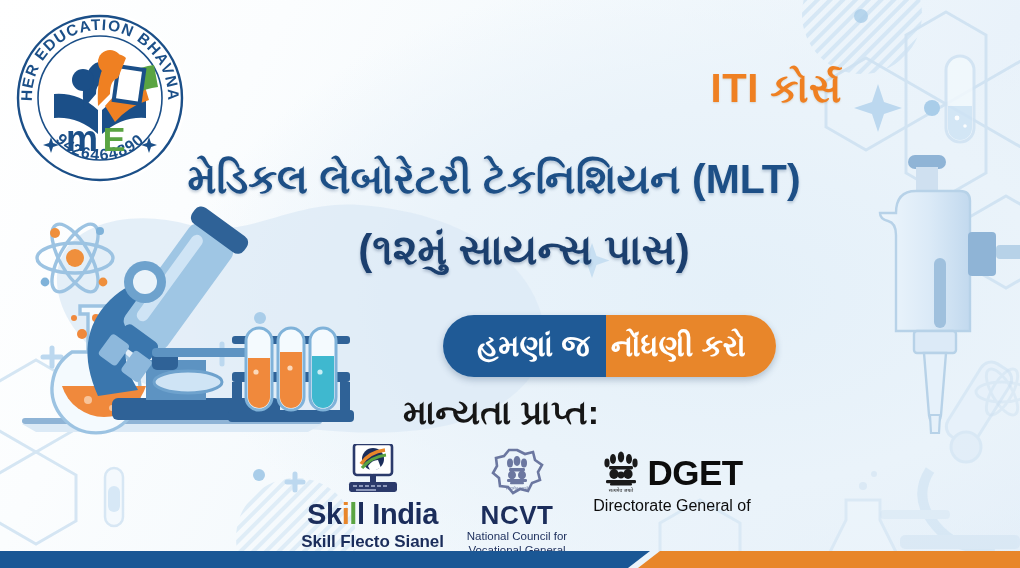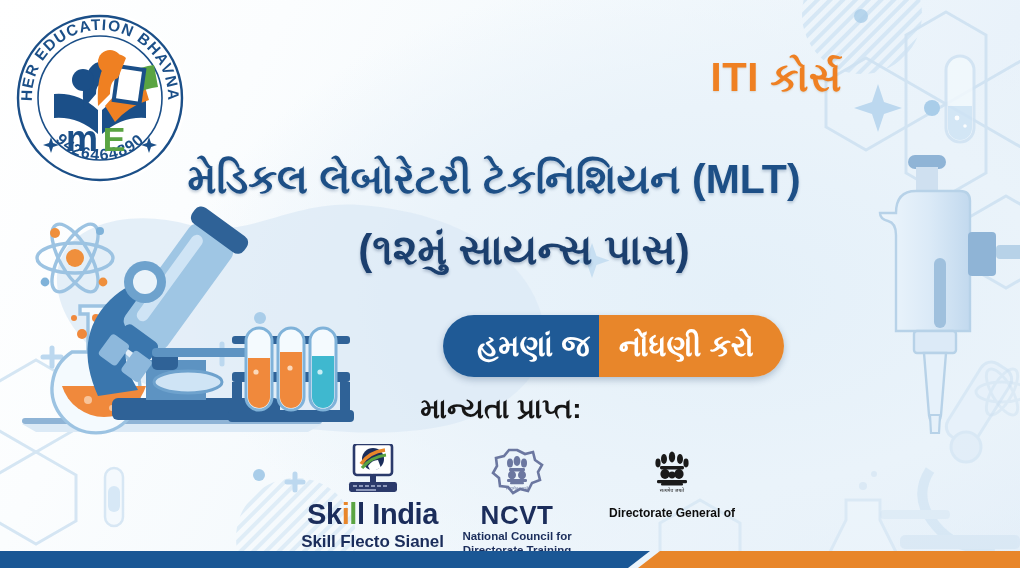--- a/index.html
+++ b/index.html
@@ -16,21 +16,21 @@
   }
 
   
   .bg-svg{position:absolute;inset:0;width:1020px;height:568px;pointer-events:none;}
 
   
   #logo-badge{position:absolute;left:10px;top:8px;width:180px;height:180px;}
 
   
   .iti-line{
-    position:absolute;left:0;top:55px;width:1020px;text-align:right;
+    position:absolute;left:0;top:66px;width:1020px;text-align:right;
     padding-right:178px;box-sizing:border-box;
     font-size:40px;font-weight:bold;color:#ef8022;letter-spacing:.5px;
     text-shadow:0 1px 2px rgba(120,90,40,.18);
   }
   .title-main{
     position:absolute;left:0;top:156px;width:948px;text-align:center;
     padding-left:40px;box-sizing:border-box;
     font-size:41px;font-weight:bold;color:#1d4f86;
     text-shadow:0 2px 3px rgba(20,55,100,.25);
   }
@@ -42,48 +42,48 @@
   }
 
   
   #cta{
     position:absolute;left:443px;top:315px;height:62px;
     display:flex;align-items:stretch;border-radius:34px;overflow:hidden;
     box-shadow:0 3px 7px rgba(30,60,100,.28);
   }
   .cta-seg{display:flex;align-items:center;justify-content:center;
     font-size:30px;font-weight:bold;color:#ffffff;white-space:nowrap;}
-  .cta-left{background:#1f5a96;padding:0 9px 0 34px;}
-  .cta-right{background:#e8862a;padding:0 30px 0 20px;}
+  .cta-left{background:#1f5a96;padding:0 16px 0 34px;}
+  .cta-right{background:#e8862a;padding:0 30px 0 5px;}
 
   
   .accredit-label{
     position:absolute;left:0;top:393px;width:988px;text-align:center;
     padding-left:14px;box-sizing:border-box;
-    font-size:28px;font-weight:bold;color:#161616;
+    font-size:34px;font-weight:bold;color:#161616;
   }
   #accredit-row{
     position:absolute;left:285px;top:442px;width:480px;height:110px;
   }
   .acc-item{position:absolute;text-align:center;}
 
   #acc-skillindia{left:0px;top:2px;width:175px;}
   .si-wordmark{font-size:29px;font-weight:bold;color:#1b2d5b;letter-spacing:-.4px;line-height:1;margin-top:4px;}
   .si-wordmark .ind1{color:#e8862a;}
   .si-wordmark .ind2{color:#5aa442;}
   .si-tag{font-size:17px;font-weight:bold;color:#1b2d5b;margin-top:3px;letter-spacing:-.1px;}
 
   #acc-ncvt{left:168px;top:6px;width:128px;}
   .ncvt-word{font-size:26px;font-weight:bold;color:#1b2d5b;letter-spacing:.5px;line-height:1;margin-top:2px;text-align:center;}
-  .ncvt-tag{font-size:11.5px;font-weight:bold;color:#1b2d5b;line-height:1.18;margin-top:2px;}
+  .ncvt-tag{font-size:11.5px;font-weight:normal;color:#1b2d5b;line-height:1.18;margin-top:2px;}
 
   #acc-dget{left:292px;top:6px;width:190px;}
   .dget-top{display:flex;align-items:center;justify-content:center;gap:6px;}
   .dget-word{font-size:35px;font-weight:bold;color:#0d0d0d;letter-spacing:-.5px;line-height:1;}
-  .dget-tag{font-size:12px;font-weight:bold;color:#0d0d0d;line-height:1.2;margin-top:10px;}
+  .dget-tag{font-size:16px;font-weight:normal;color:#0d0d0d;line-height:1.2;margin-top:0;}
 
   
   #bottom-bar{position:absolute;left:0;bottom:0;width:1020px;height:17px;}
 </style>
 </head>
 <body>
 
 <div id="banner">
 
   <svg class="bg-svg" viewBox="0 0 1020 568">
@@ -360,21 +360,21 @@
           <ellipse cx="24" cy="27" rx="4" ry="4.4"></ellipse>
           <ellipse cx="34" cy="27" rx="4" ry="4.4"></ellipse>
           <rect x="19" y="31" width="20" height="3" rx="1.2"></rect>
           <rect x="22" y="34" width="14" height="2.2" rx="1"></rect>
         </g>
         <text x="29" y="42" font-family="'Liberation Sans', sans-serif" font-size="4.6" fill="#6b77a0" text-anchor="middle">सत्यमेव जयते</text>
       </svg>
       <div class="ncvt-word">NCVT</div>
       <div class="ncvt-tag">
         <div>National Council for</div>
-        <div>Directorate Training</div>
+        <div>Vocational General</div>
       </div>
     </div>
 
     <div class="acc-item" id="acc-dget">
       <div class="dget-top">
         <svg width="40" height="48" viewBox="0 0 40 48">
           <g fill="#1a1a1a">
             <ellipse cx="20" cy="9" rx="3.2" ry="5.4"></ellipse>
             <ellipse cx="12" cy="11" rx="3" ry="5"></ellipse>
             <ellipse cx="28" cy="11" rx="3" ry="5"></ellipse>
@@ -382,20 +382,21 @@
             <ellipse cx="34" cy="15" rx="2.6" ry="4.4"></ellipse>
             <rect x="8" y="18" width="24" height="3.4" rx="1.4"></rect>
             <ellipse cx="13" cy="26" rx="4.6" ry="5"></ellipse>
             <ellipse cx="27" cy="26" rx="4.6" ry="5"></ellipse>
             <circle cx="20" cy="27" r="3.4"></circle>
             <rect x="5" y="32" width="30" height="3.2" rx="1.3"></rect>
             <rect x="9" y="35" width="22" height="2.4" rx="1"></rect>
           </g>
           <text x="20" y="44" font-family="'Liberation Sans', sans-serif" font-size="5" fill="#1a1a1a" text-anchor="middle">सत्यमेव जयते</text>
         </svg>
+        <div class="dget-word">DGET</div>
       </div>
       <div class="dget-tag">
         <div>Directorate General of</div>
       </div>
     </div>
   </div>
 
   <svg id="bottom-bar" viewBox="0 0 1020 17" preserveAspectRatio="none">
     <polygon points="0,0 650,0 628,17 0,17" fill="#1a5795"></polygon>
     <polygon points="660,0 1020,0 1020,17 638,17" fill="#e8862a"></polygon>

